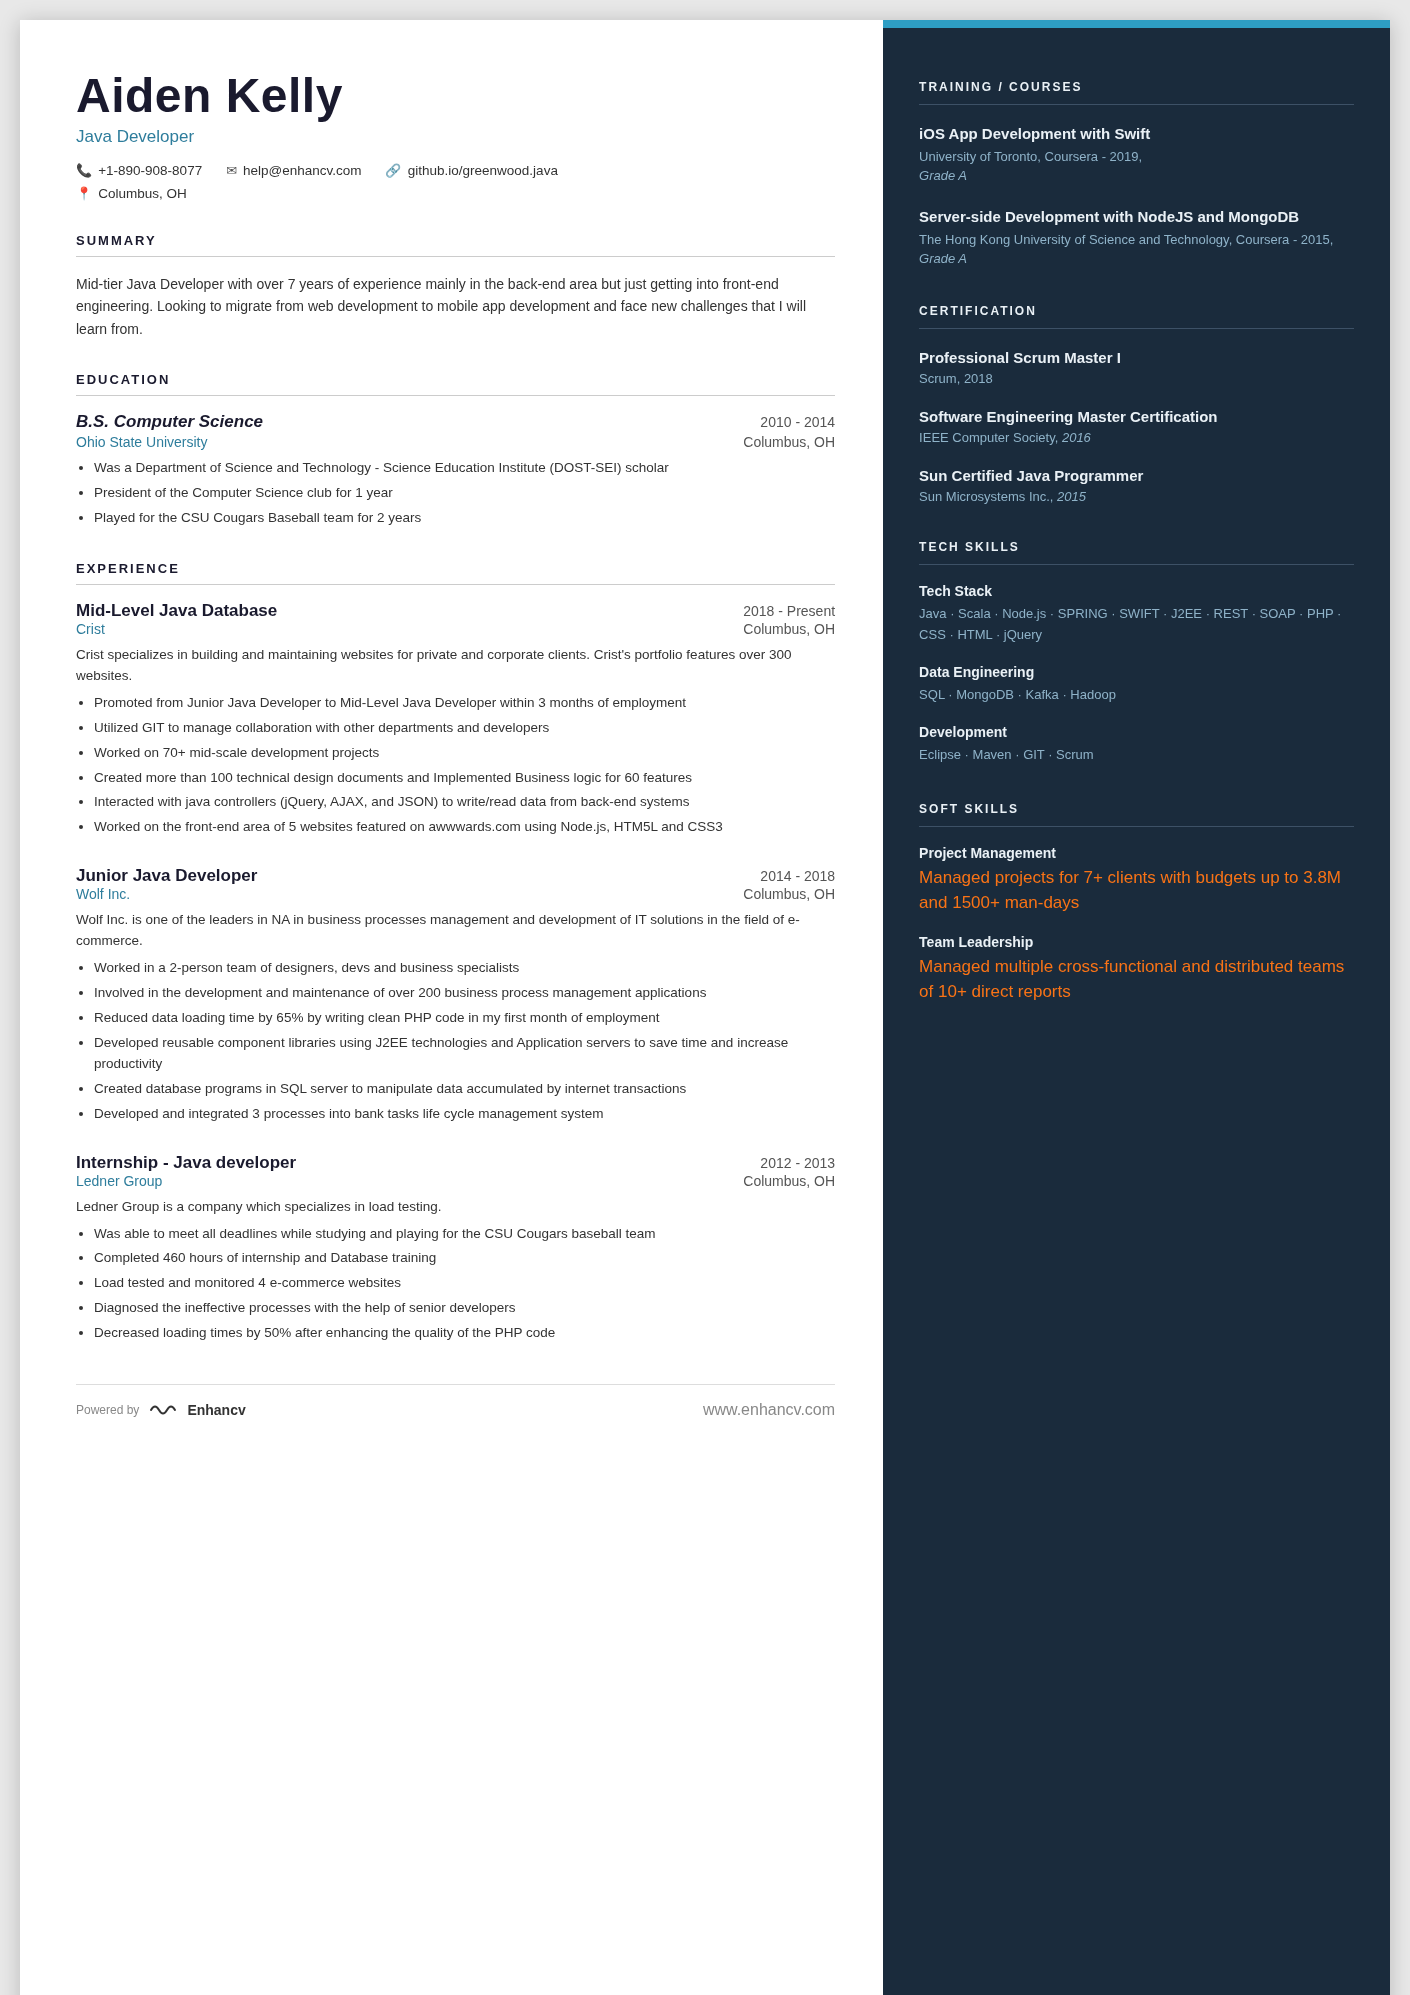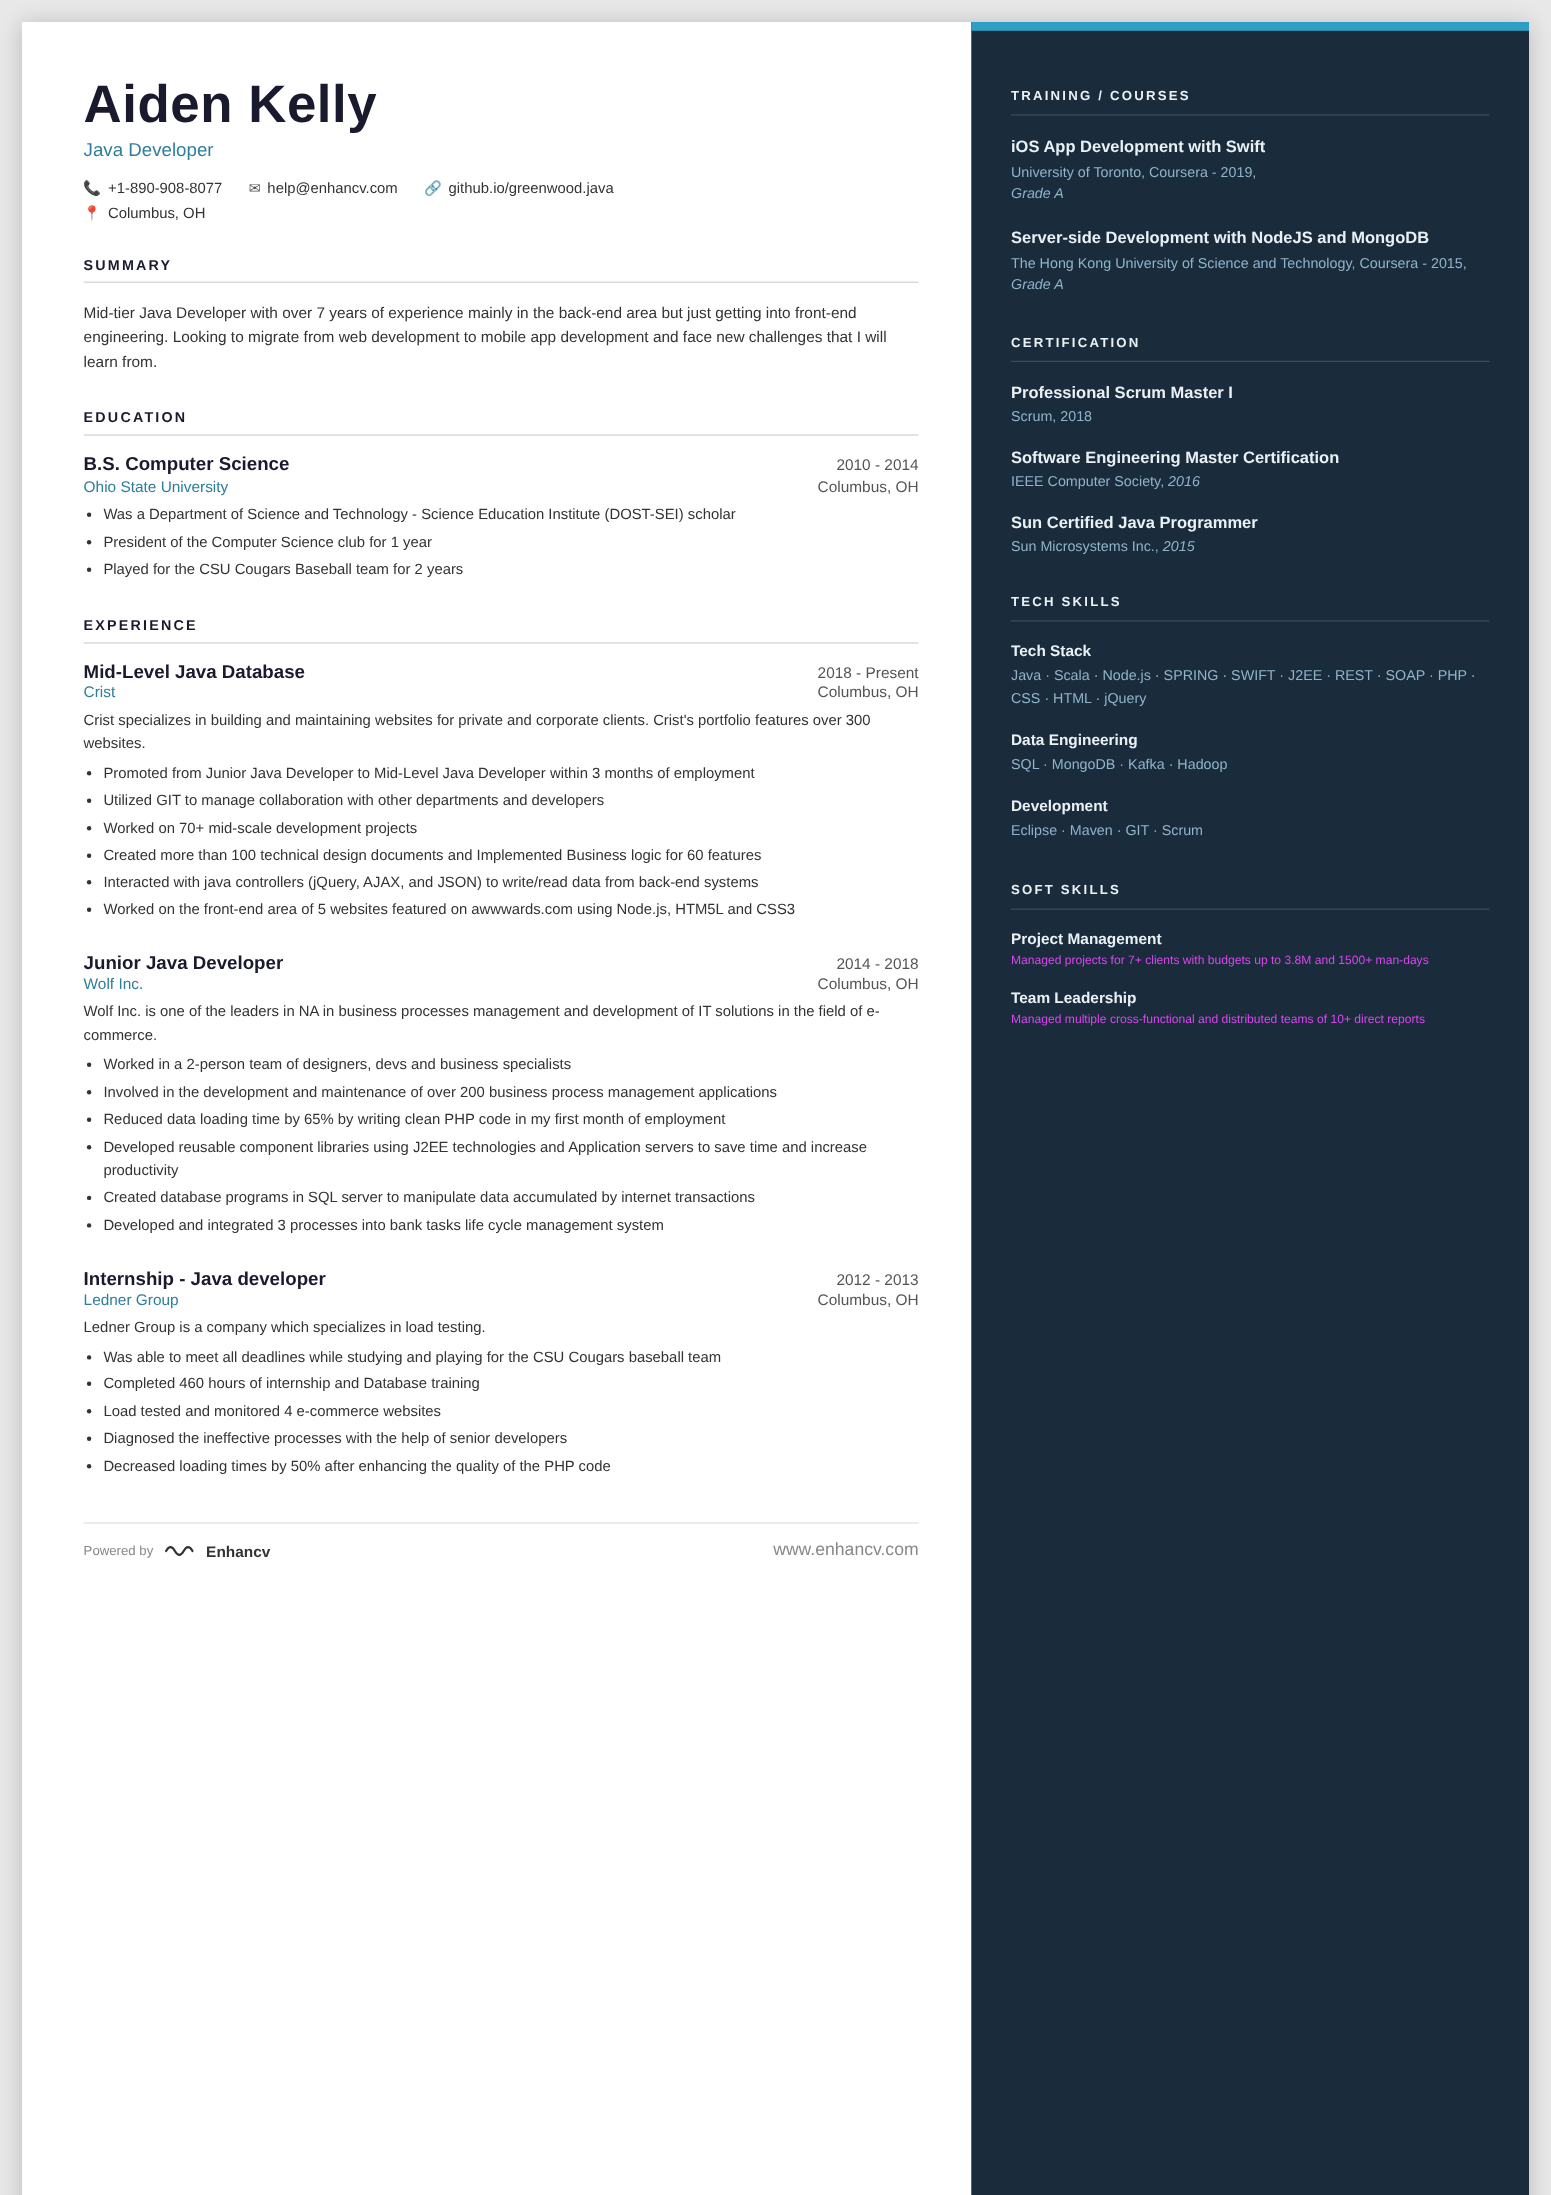--- a/index.html
+++ b/index.html
@@ -77,20 +77,21 @@
       display: flex;
       justify-content: space-between;
       align-items: baseline;
       margin-bottom: 2px;
     }
     .edu-degree {
       font-size: 17px;
       font-weight: bold;
       color: #1a1a2e;
       font-family: Arial, sans-serif;
+      font-style: italic;
     }
     .edu-dates {
       font-size: 14px;
       color: #555;
       font-family: Arial, sans-serif;
     }
     .edu-school-row {
       display: flex;
       justify-content: space-between;
       align-items: baseline;
@@ -276,22 +277,22 @@
       margin-bottom: 18px;
     }
     .soft-skill-name {
       font-size: 14px;
       font-weight: bold;
       color: #eaf1f6;
       margin-bottom: 4px;
       font-family: Arial, sans-serif;
     }
     .soft-skill-desc {
-      font-size: 11px;
-      color: #d946ef;
+      font-size: 17px;
+      color: #f97316;
       line-height: 1.5;
       font-family: Arial, sans-serif;
     }
     
     .right-col::before {
       content: '';
       display: block;
       position: absolute;
     }
     .top-accent {

